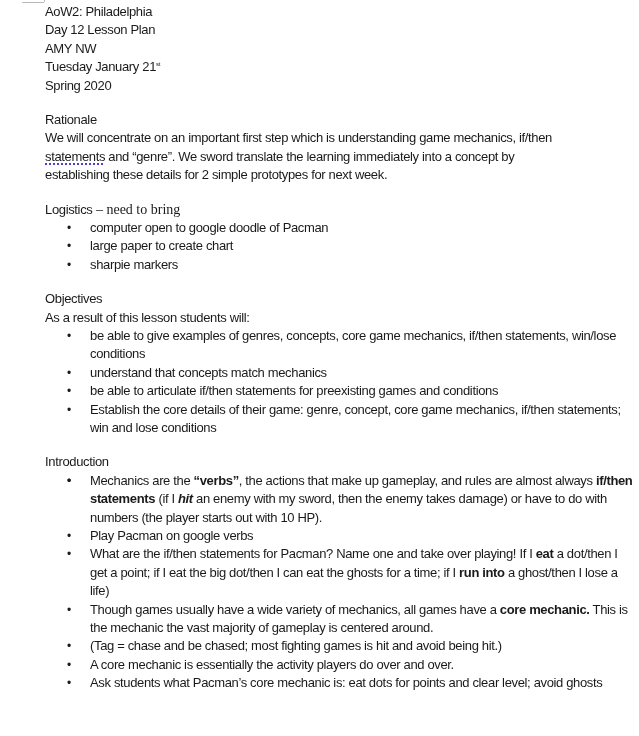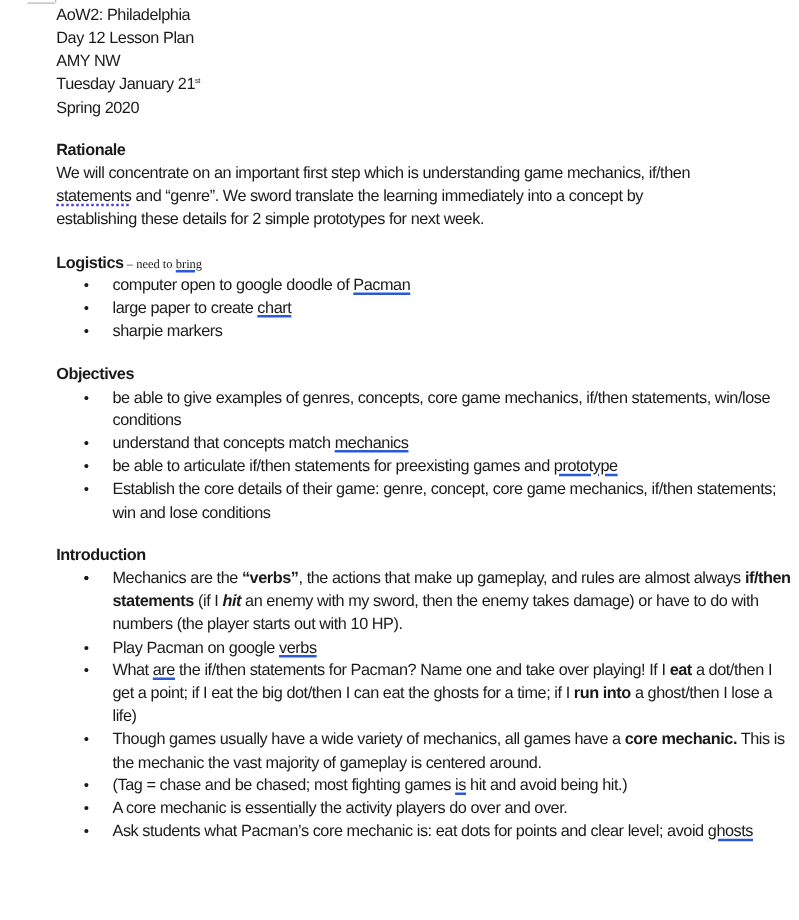--- a/index.html
+++ b/index.html
@@ -3,24 +3,24 @@
 <meta charset="utf-8">
 <style>
   html, body { margin: 0; padding: 0; background: #ffffff; }
   body { width: 639px; height: 736px; position: relative; overflow: hidden;
          font-family: "Liberation Sans", "DejaVu Sans", sans-serif; font-size: 13px; color: #1a1a1a; }
   .crop-mark { position: absolute; left: 22px; top: 2px; width: 22px; height: 0; border-top: 1px solid #b8b8b8; }
   .crop-mark-v { position: absolute; left: 44px; top: -4px; width: 0; height: 6px; border-left: 1px solid #b8b8b8; }
   .doc { position: absolute; left: 45px; top: 3px; width: 590px; }
   .line { height: 18.4px; line-height: 18.4px; white-space: nowrap; letter-spacing: -0.35px; }
   .blank { height: 16px; }
-  .heading { font-weight: bold; }
-  .serif { font-family: "Liberation Serif", serif; font-size: 10px; letter-spacing: 0; }
+  .heading { font-weight: normal; }
+  .serif { font-family: "Liberation Serif", serif; font-size: 14px; letter-spacing: 0; }
   sup.ord { font-size: 6px; vertical-align: 5px; line-height: 0; }
-  .spell { text-decoration: underline; text-decoration-color: #2a5ad6; text-decoration-thickness: 1.5px; text-underline-offset: 2px; }
+  .spell { text-decoration-color: #2a5ad6; text-decoration-thickness: 1.5px; text-underline-offset: 2px; }
   .dotted { text-decoration: underline dotted; text-decoration-color: #4b3fd6; text-decoration-thickness: 2px; text-underline-offset: 3px; }
   ul.blist { list-style: none; margin: 0; padding: 0; }
   ul.blist li { position: relative; padding-left: 45px; white-space: normal; line-height: 18.4px; letter-spacing: -0.35px; }
   ul.blist li .bullet { position: absolute; left: 22px; top: 0; font-size: 12px; }
   b { font-weight: bold; }
   i { font-style: italic; text-align: center; }
 </style>
 </head>
 <body>
 
@@ -44,24 +44,25 @@
 
   <div class="line"><span class="heading">Logistics</span><span class="serif"> – need to </span><span class="serif spell">bring</span></div>
   <ul class="blist">
     <li><span class="bullet">•</span><span>computer open to google doodle of </span><span class="spell">Pacman</span></li>
     <li><span class="bullet">•</span><span>large paper to create </span><span class="spell">chart</span></li>
     <li><span class="bullet">•</span><span>sharpie markers</span></li>
   </ul>
   <div class="blank"></div>
 
   <div class="line heading">Objectives</div>
+  <div class="line">As a result of this lesson students will:</div>
   <ul class="blist">
     <li><span class="bullet">•</span><span>be able to give examples of genres, concepts, core game mechanics, if/then statements, win/lose conditions</span></li>
     <li><span class="bullet">•</span><span>understand that concepts match </span><span class="spell">mechanics</span></li>
-    <li><span class="bullet">•</span><span>be able to articulate if/then statements for preexisting games and </span><span class="spell">prototype</span></li>
+    <li><span class="bullet">•</span><span>be able to articulate if/then statements for preexisting games and </span><span class="spell">conditions</span></li>
     <li><span class="bullet">•</span><span>Establish the core details of their game: genre, concept, core game mechanics, if/then statements; win and lose conditions</span></li>
   </ul>
   <div class="blank"></div>
 
   <div class="line heading">Introduction</div>
   <ul class="blist">
     <li><span class="bullet">•</span></li>
     <li><span class="bullet">•</span><span>Mechanics are the </span><b>“verbs”</b><span>, the actions that make up gameplay, and rules are almost always </span><b>if/then statements</b><span> (if I </span><b><i>hit</i></b><span> an enemy with my sword, then the enemy takes damage) or have to do with numbers (the player starts out with 10 HP).</span></li>
     <li><span class="bullet">•</span><span>Play Pacman on google </span><span class="spell">verbs</span></li>
     <li><span class="bullet">•</span><span>What </span><span class="spell">are</span><span> the if/then statements for Pacman?  Name one and take over playing! If I </span><b>eat</b><span> a dot/then I get a point; if I eat the big dot/then I can eat the ghosts for a time; if I </span><b>run into</b><span> a ghost/then I lose a life)</span></li>

